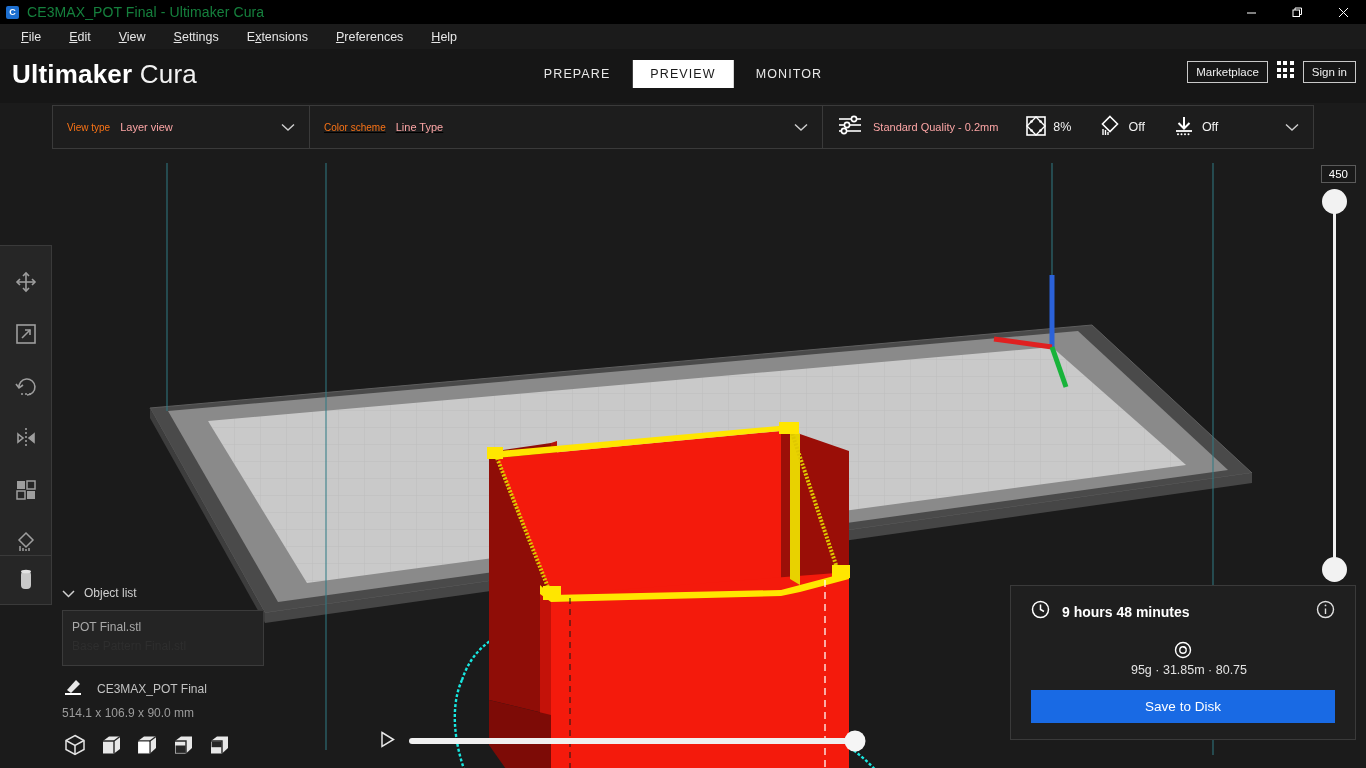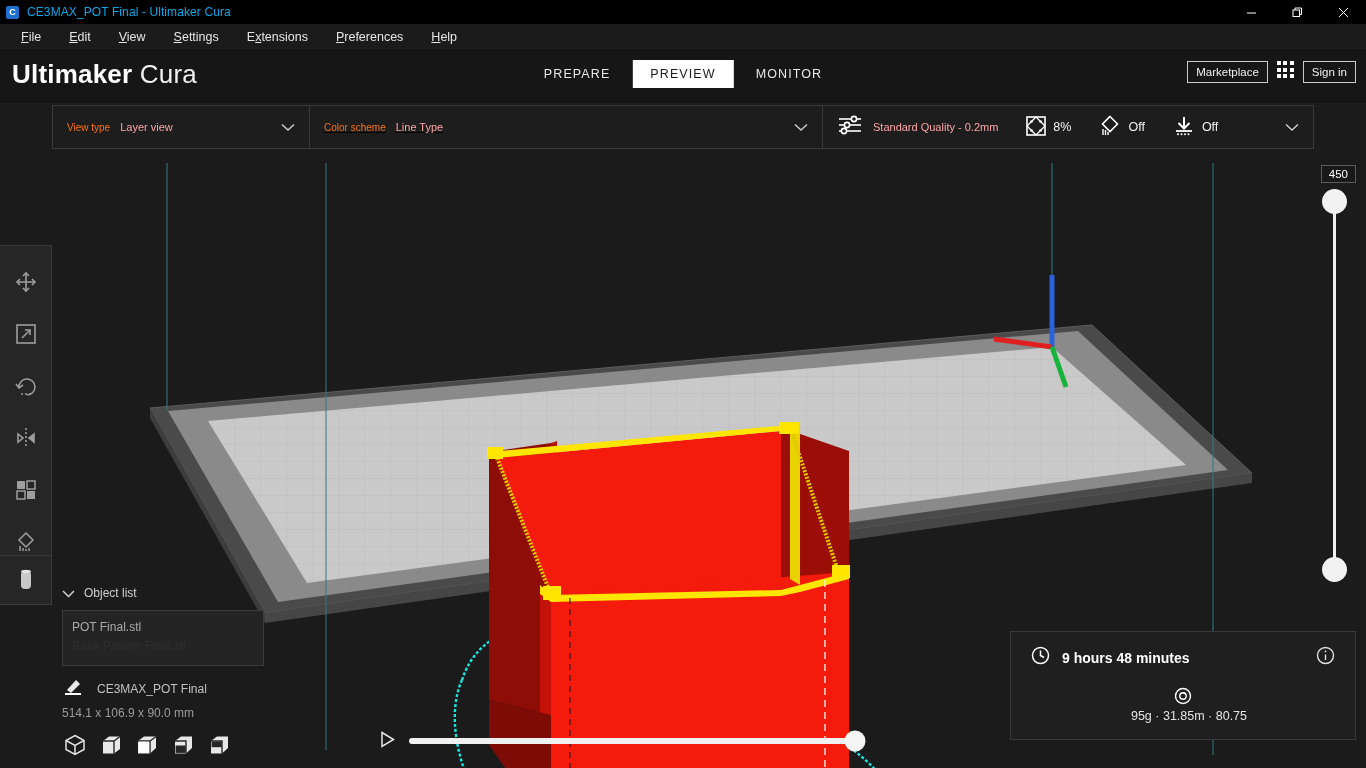--- a/index.html
+++ b/index.html
@@ -16,21 +16,21 @@
   .titlebar {
     position: absolute; top: 0; left: 0; width: 1366px; height: 24px;
     background: #000000; display: flex; align-items: center;
   }
   .title-appicon {
     width: 13px; height: 13px; margin-left: 6px; margin-right: 8px;
     background: #1d6fd0; border-radius: 2px;
     display: flex; align-items: center; justify-content: center;
     font-size: 9px; color: #fff; font-weight: bold; line-height: 1;
   }
-  .title-text { color: #0ea5e9; font-size: 12px; letter-spacing: .1px; }
+  .title-text { color: #15803d; font-size: 14px; letter-spacing: .1px; }
   .winbtns { position: absolute; right: 0; top: 0; height: 24px; display: flex; }
   .winbtn {
     width: 46px; height: 24px; display: flex; align-items: center; justify-content: center;
     color: #ffffff;
   }
   .winbtn svg { display: block; }
 
   
   .menubar {
     position: absolute; top: 24px; left: 0; width: 1366px; height: 25px;
@@ -553,15 +553,16 @@
     <div class="ip-row2">
       <span>
         <svg width="18" height="18" viewBox="0 0 18 18" fill="none" stroke="#ffffff" stroke-width="1.4">
           <circle cx="9" cy="9" r="7.5"></circle>
           <circle cx="9" cy="9" r="3.2"></circle>
           <path d="M9 5.8 A3.2 3.2 0 0 1 12 7.8" stroke-width="1.2"></path>
         </svg>
       </span>
       <span class="ip-mat">95g · 31.85m ·  80.75</span>
     </div>
+    <div class="savebtn">Save to Disk</div>
   </div>
 
 </div>
 
 </body></html>

